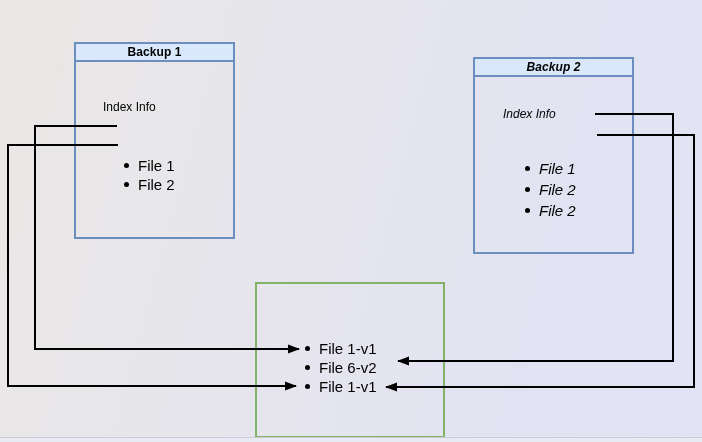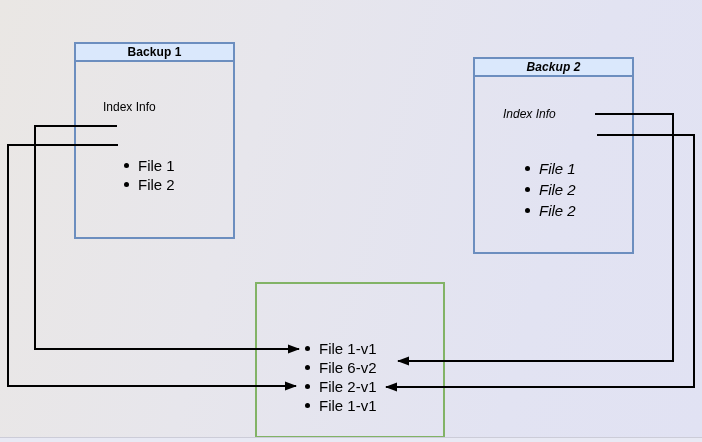--- a/index.html
+++ b/index.html
@@ -134,24 +134,20 @@
       <div class="li">
         <span class="bullet"></span>
         <span class="txt">File 1-v1</span>
       </div>
       <div class="li">
         <span class="bullet"></span>
         <span class="txt">File 6-v2</span>
       </div>
       <div class="li">
         <span class="bullet"></span>
-        <span class="txt">File 2-v1</span>
-      </div>
-      <div class="li">
-        <span class="bullet"></span>
         <span class="txt">File 1-v1</span>
       </div>
     </div>
   </div>
 
   <svg class="arrows" width="702" height="442" viewBox="0 0 702 442">
     <defs>
       <marker id="ah" markerUnits="userSpaceOnUse" markerWidth="13" markerHeight="10" refX="11" refY="5" orient="auto">
         <path d="M0,0.5 L12,5 L0,9.5 Z" fill="#000"></path>
       </marker>

